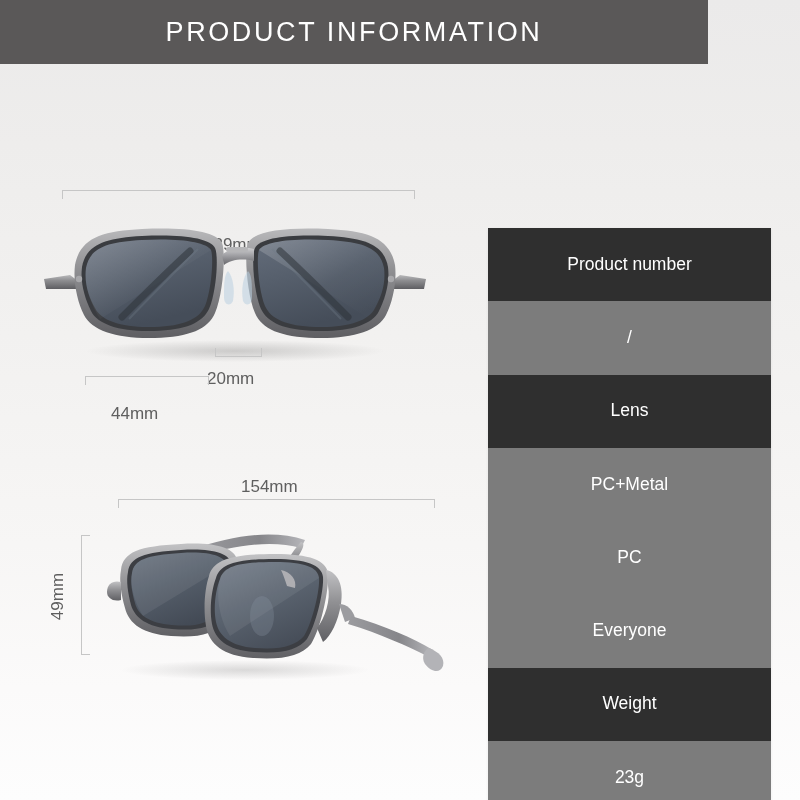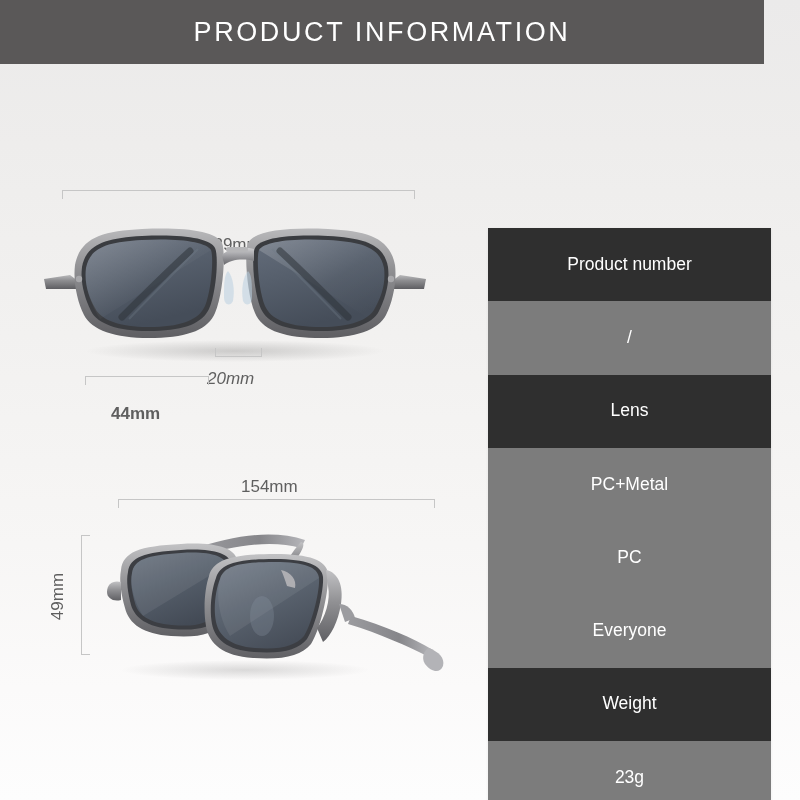--- a/index.html
+++ b/index.html
@@ -21,21 +21,21 @@
     height: 800px;
     background: linear-gradient(180deg, #ebeaea 0%, #eeedec 18%, #f2f1f0 42%, #f7f6f5 68%, #fbfafa 86%, #fdfdfd 100%);
     overflow: hidden;
   }
 
   
   .header {
     position: absolute;
     left: 0;
     top: 0;
-    width: 764px;
+    width: 708px;
     height: 64px;
     background: #5a5858;
     display: flex;
     align-items: center;
     justify-content: center;
   }
   .header-title {
     color: #ffffff;
     font-size: 27px;
     letter-spacing: 2.6px;
@@ -199,24 +199,24 @@
                  C194,76 194,66 198,62 Z" fill="#b9cfe0" opacity="0.55"></path>
         <path d="M218,62 C213,68 211,80 213,92 C216,98 222,96 222,88
                  C222,76 222,66 218,62 Z" fill="#b9cfe0" opacity="0.55"></path>
 
         <circle cx="49" cy="70" r="3.2" fill="#a8a8ab"></circle>
         <circle cx="361" cy="70" r="3.2" fill="#a8a8ab"></circle>
       </svg>
     </div>
 
     <div class="dim-h up" style="left:215px; top:284px; width:47px;"></div>
-    <div class="dim-label" style="left:207px; top:306px;font-style:italic;">20mm</div>
+    <div class="dim-label" style="left:207px; top:306px;">20mm</div>
 
     <div class="dim-h" style="left:85px; top:312px; width:124px;"></div>
-    <div class="dim-label" style="left:111px; top:341px;font-weight:bold;">44mm</div>
+    <div class="dim-label" style="left:111px; top:341px;">44mm</div>
 
     <div class="dim-label" style="left:241px; top:414px;">154mm</div>
     <div class="dim-h" style="left:118px; top:435px; width:317px;"></div>
 
     <div class="dim-v" style="left:81px; top:471px; height:120px;"></div>
     <div class="dim-label vertical" style="left:27px; top:524px; width:60px; text-align:center;">49mm</div>
 
     <div class="photo" style="left:95px; top:440px;">
       <svg width="360" height="190" viewBox="0 0 360 190" xmlns="http://www.w3.org/2000/svg">
         <defs>

